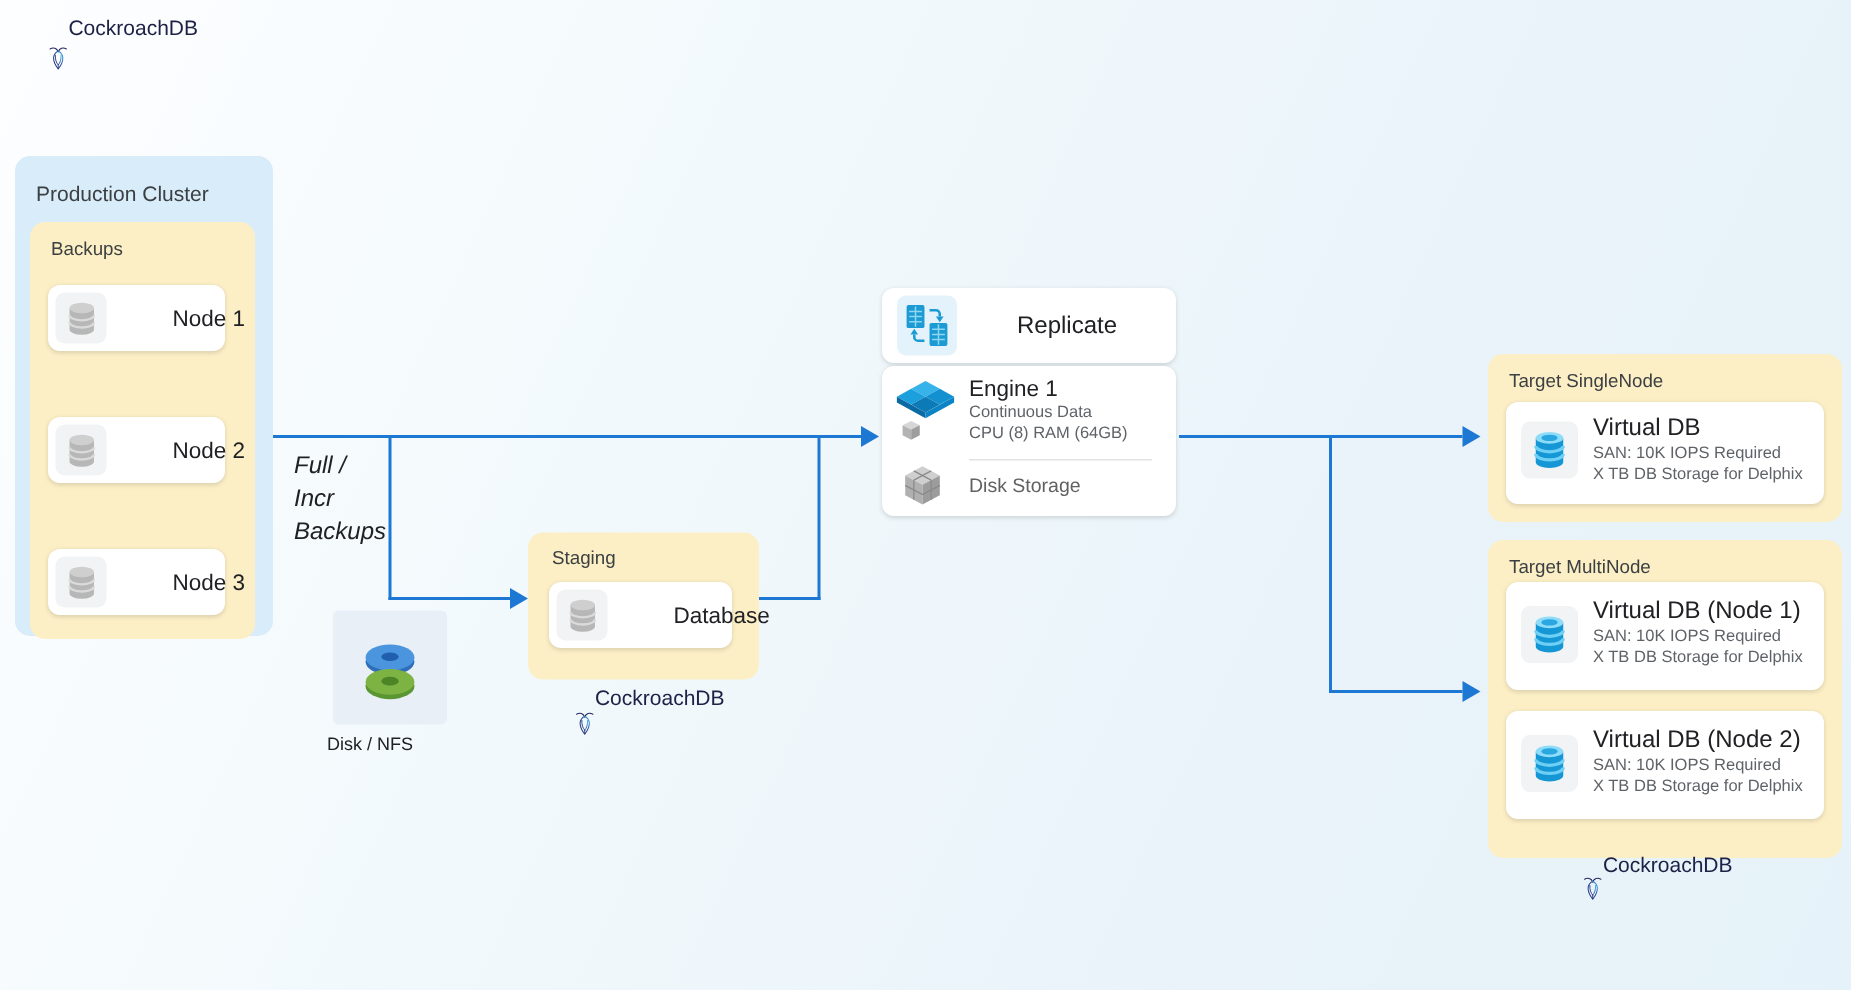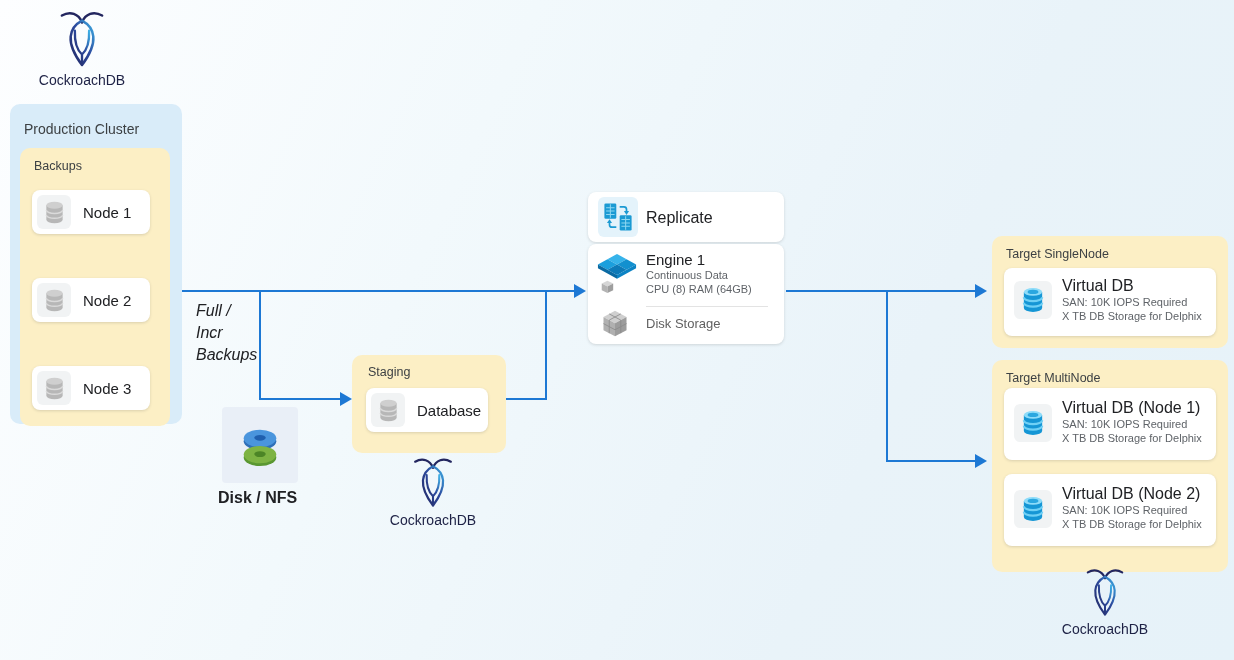--- a/index.html
+++ b/index.html
@@ -8,41 +8,41 @@
     background:linear-gradient(115deg,#fdfeff 0%,#f2f9fc 35%,#e9f3f9 70%,#e6f2f9 100%);
     font-family:"Liberation Sans",sans-serif;color:#202124;
   }
   .abs{position:absolute;}
   
   .cluster-box{background:#d9ecf9;border-radius:10px;}
   .group-box{background:#fcefc5;border-radius:10px;}
   .group-title{position:absolute;font-size:12.5px;color:#3c4043;}
   
   .card{position:absolute;background:#fff;border-radius:8px;
-        box-shadow:0 1px 3px rgba(60,64,67,.18);display:flex;align-items:center;}
+        box-shadow:0 1px 3px rgba(60,64,67,.18);display:flex;align-items:center;gap:32px;}
   .card.stack::after{content:"";position:absolute;left:9px;top:10px;width:100%;height:100%;
         background:rgba(255,255,255,.75);border-radius:8px;
         box-shadow:0 1px 3px rgba(60,64,67,.15);z-index:-1;}
   .icon-sq{display:flex;align-items:center;justify-content:center;border-radius:6px;
         background:#f1f3f4;flex:0 0 auto;}
   .card-label{font-size:15px;color:#202124;margin-left:12px;white-space:nowrap;}
   .sub{font-size:11px;color:#5f6368;line-height:14px;white-space:nowrap;}
   .big-title{font-size:16px;color:#202124;line-height:19px;white-space:nowrap;}
   
   .hline,.vline{position:absolute;background:#1d78d4;}
   .hline{height:2px;}
   .vline{width:2px;}
   .arr-r{position:absolute;width:0;height:0;border-left:12px solid #1d78d4;
          border-top:7px solid transparent;border-bottom:7px solid transparent;}
   
-  .logo-wrap{position:absolute;display:flex;flex-direction:column;align-items:center;}
+  .logo-wrap{position:absolute;display:flex;flex-direction:row;align-items:flex-start;}
   .logo-label{font-size:14px;color:#1d2145;margin-top:2px;white-space:nowrap;}
   .divider{position:absolute;height:1px;background:#e3e3e3;}
   .bk-label{font-size:16px;color:#202124;line-height:22px;font-style:italic;}
-  .free-label{position:absolute;font-size:16px;color:#202124;white-space:nowrap;font-weight:bold;}
+  .free-label{position:absolute;font-size:12px;color:#202124;white-space:nowrap;}
 </style>
 </head>
 <body>
 
 <svg width="0" height="0" style="position:absolute">
   <defs>
     <linearGradient id="lg-roach" x1="0" y1="1" x2="1" y2="0">
       <stop offset="0" stop-color="#23265f"></stop>
         <stop offset="0.55" stop-color="#2c4a9e"></stop>
         <stop offset="1" stop-color="#3fb3e8"></stop>

